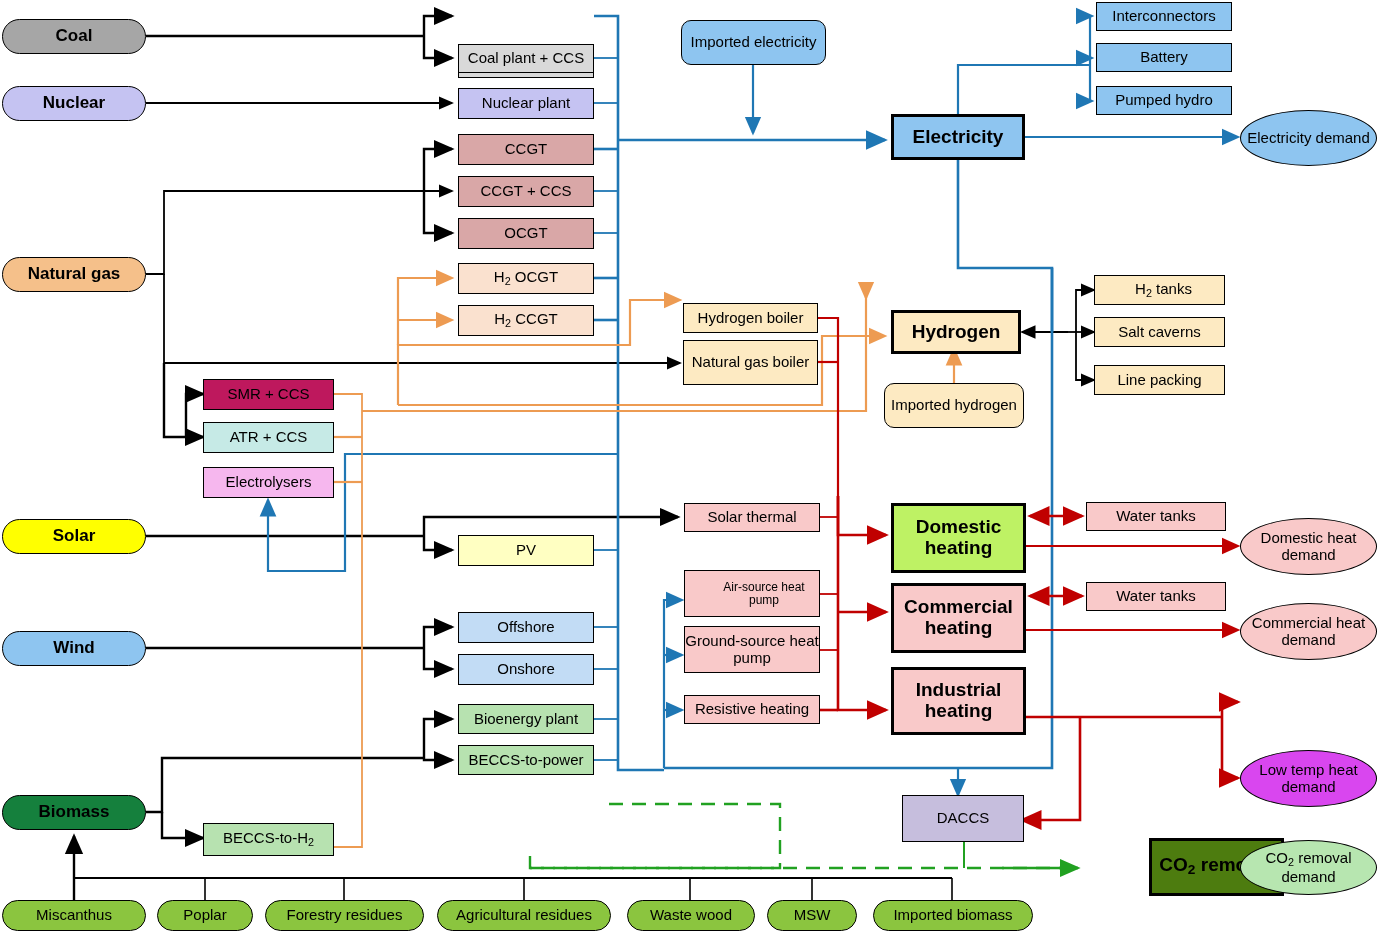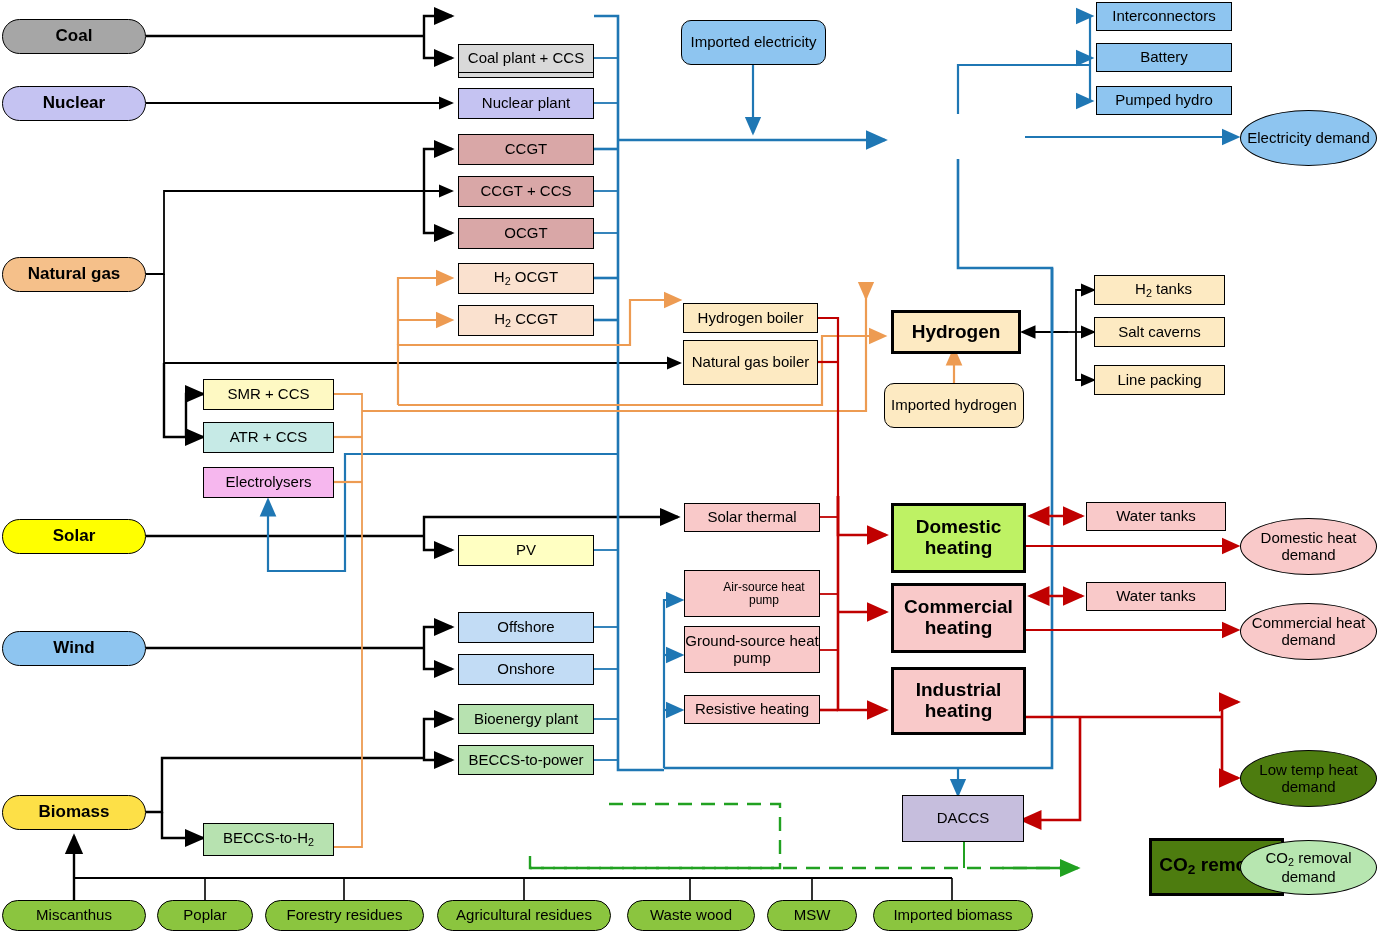--- a/index.html
+++ b/index.html
@@ -193,21 +193,21 @@
     </div>
 
   <div class="node pill" style="left:2px;top:519px;width:144px;height:35px;background:#ffff00;font-size:17px;">
     <span class="lbl">Solar</span>
     </div>
 
   <div class="node pill" style="left:2px;top:631px;width:144px;height:35px;background:#8ec5f0;font-size:17px;">
     <span class="lbl">Wind</span>
     </div>
 
-  <div class="node pill" style="left:2px;top:795px;width:144px;height:35px;background:#fde047;font-size:17px;align-items:center;">
+  <div class="node pill" style="left:2px;top:795px;width:144px;height:35px;background:#15803d;font-size:17px;align-items:center;">
     <span class="lbl">Biomass</span>
     </div>
 
   <div class="node rect" style="left:458px;top:2px;width:136px;height:29px;background:#d9d9d9;font-size:15px;margin-top:47px;">
     <span class="lbl">Coal power plant</span>
     </div>
 
   <div class="node rect" style="left:458px;top:44px;width:136px;height:29px;background:#d9d9d9;font-size:15px;">
     <span class="lbl">Coal plant + CCS</span>
     </div>
@@ -229,21 +229,21 @@
     </div>
 
   <div class="node rect" style="left:458px;top:263px;width:136px;height:31px;background:#fae1cf;font-size:15px;">
     <span><span>H</span><sub>2</sub><span> OCGT</span></span>
     </div>
 
   <div class="node rect" style="left:458px;top:305px;width:136px;height:31px;background:#fae1cf;font-size:15px;">
     <span><span>H</span><sub>2</sub><span> CCGT</span></span>
     </div>
 
-  <div class="node rect" style="left:203px;top:379px;width:131px;height:31px;background:#fef9c3;font-size:15px;">
+  <div class="node rect" style="left:203px;top:379px;width:131px;height:31px;background:#be185d;font-size:15px;">
     <span class="lbl">SMR + CCS</span>
     </div>
 
   <div class="node rect" style="left:203px;top:422px;width:131px;height:31px;background:#c6eae6;font-size:15px;">
     <span class="lbl">ATR + CCS</span>
     </div>
 
   <div class="node rect" style="left:203px;top:467px;width:131px;height:31px;background:#f6b7ee;font-size:15px;">
     <span class="lbl">Electrolysers</span>
     </div>
@@ -297,20 +297,23 @@
     </div>
 
   <div class="node rect" style="left:684px;top:626px;width:136px;height:47px;background:#f9c9c9;font-size:15px;">
     <span class="lbl">Ground-source heat pump</span>
     </div>
 
   <div class="node rect" style="left:684px;top:695px;width:136px;height:29px;background:#f9c9c9;font-size:15px;">
     <span class="lbl">Resistive heating</span>
     </div>
 
+  <div class="node hub" style="left:891px;top:114px;width:134px;height:46px;background:#8ec5f0;font-size:19px;">
+    <span class="lbl">Electricity</span>
+    </div>
 
   <div class="node hub" style="left:891px;top:310px;width:130px;height:44px;background:#fdeac2;font-size:19px;">
     <span class="lbl">Hydrogen</span>
     </div>
 
   <div class="node hub" style="left:891px;top:503px;width:135px;height:70px;background:#bef264;font-size:19px;">
     <span class="lbl">Domestic heating</span>
     </div>
 
   <div class="node hub" style="left:891px;top:583px;width:135px;height:70px;background:#f9c9c9;font-size:19px;">
@@ -367,21 +370,21 @@
 
   <div class="node ellipse" style="left:1240px;top:518px;width:137px;height:57px;background:#f9c9c9;font-size:15px;">
     <span class="lbl">Domestic heat demand</span>
     </div>
 
   <div class="node ellipse" style="left:1240px;top:603px;width:137px;height:57px;background:#f9c9c9;font-size:15px;">
     <span class="lbl">Commercial heat demand</span>
     </div>
 
 
-  <div class="node ellipse" style="left:1240px;top:750px;width:137px;height:57px;background:#4d7c0f;font-size:15px;">
+  <div class="node ellipse" style="left:1240px;top:750px;width:137px;height:57px;background:#d946ef;font-size:15px;">
     <span class="lbl">Low temp heat demand</span>
     </div>
 
   <div class="node ellipse" style="left:1240px;top:840px;width:137px;height:55px;background:#b7e6b0;font-size:15px;">
     <span><span>CO</span><sub>2</sub><span> removal demand</span></span>
     </div>
 
   <div class="node pill small" style="left:2px;top:900px;width:144px;height:31px;background:#8bc53f;font-size:15px;">
     <span class="lbl">Miscanthus</span>
     </div>

